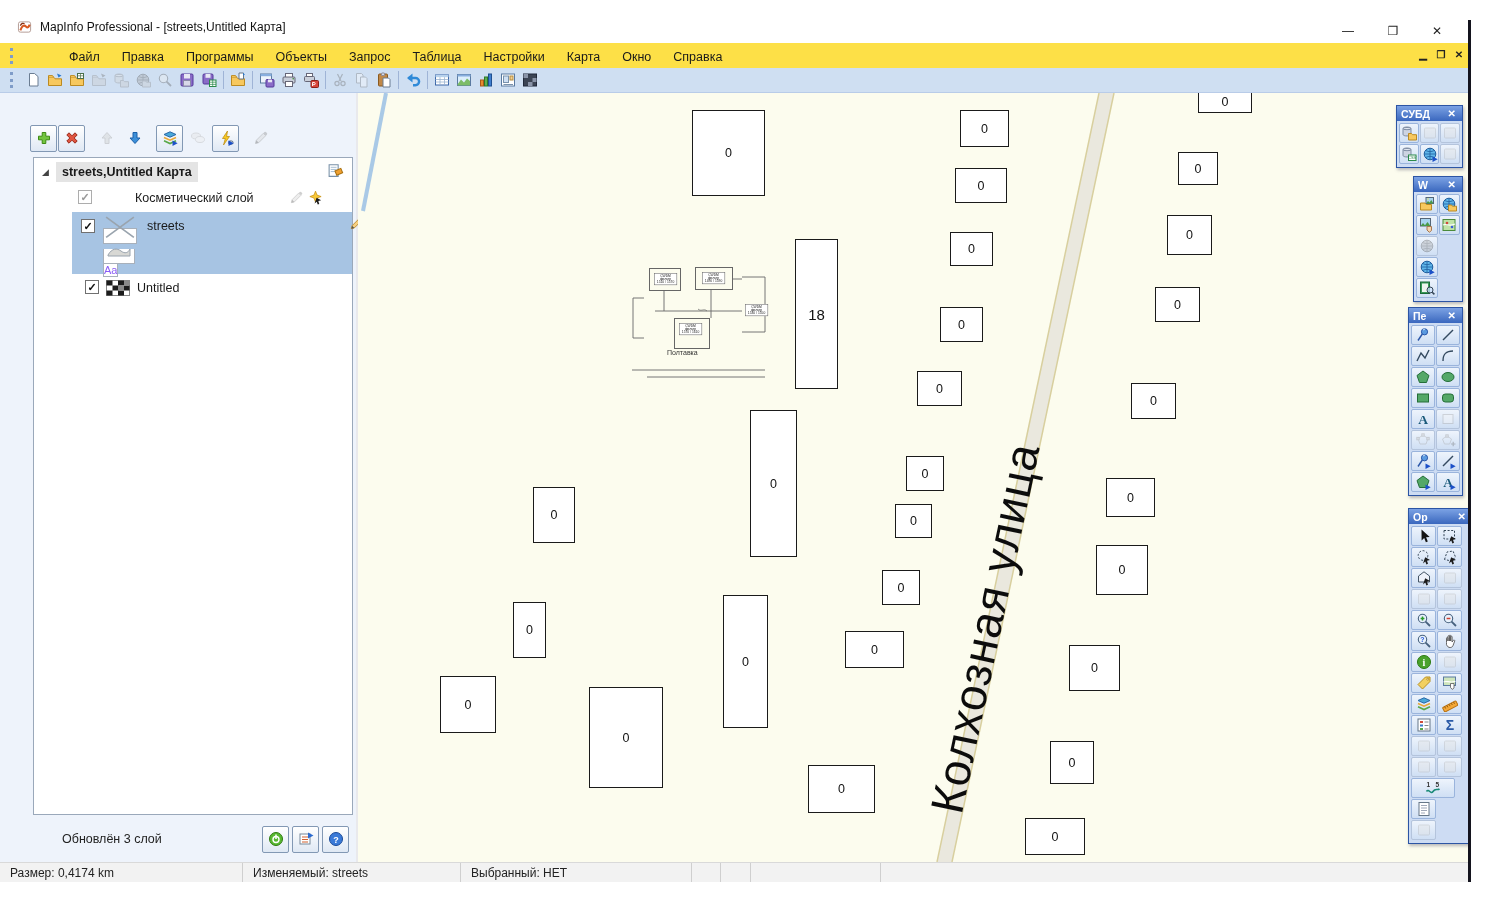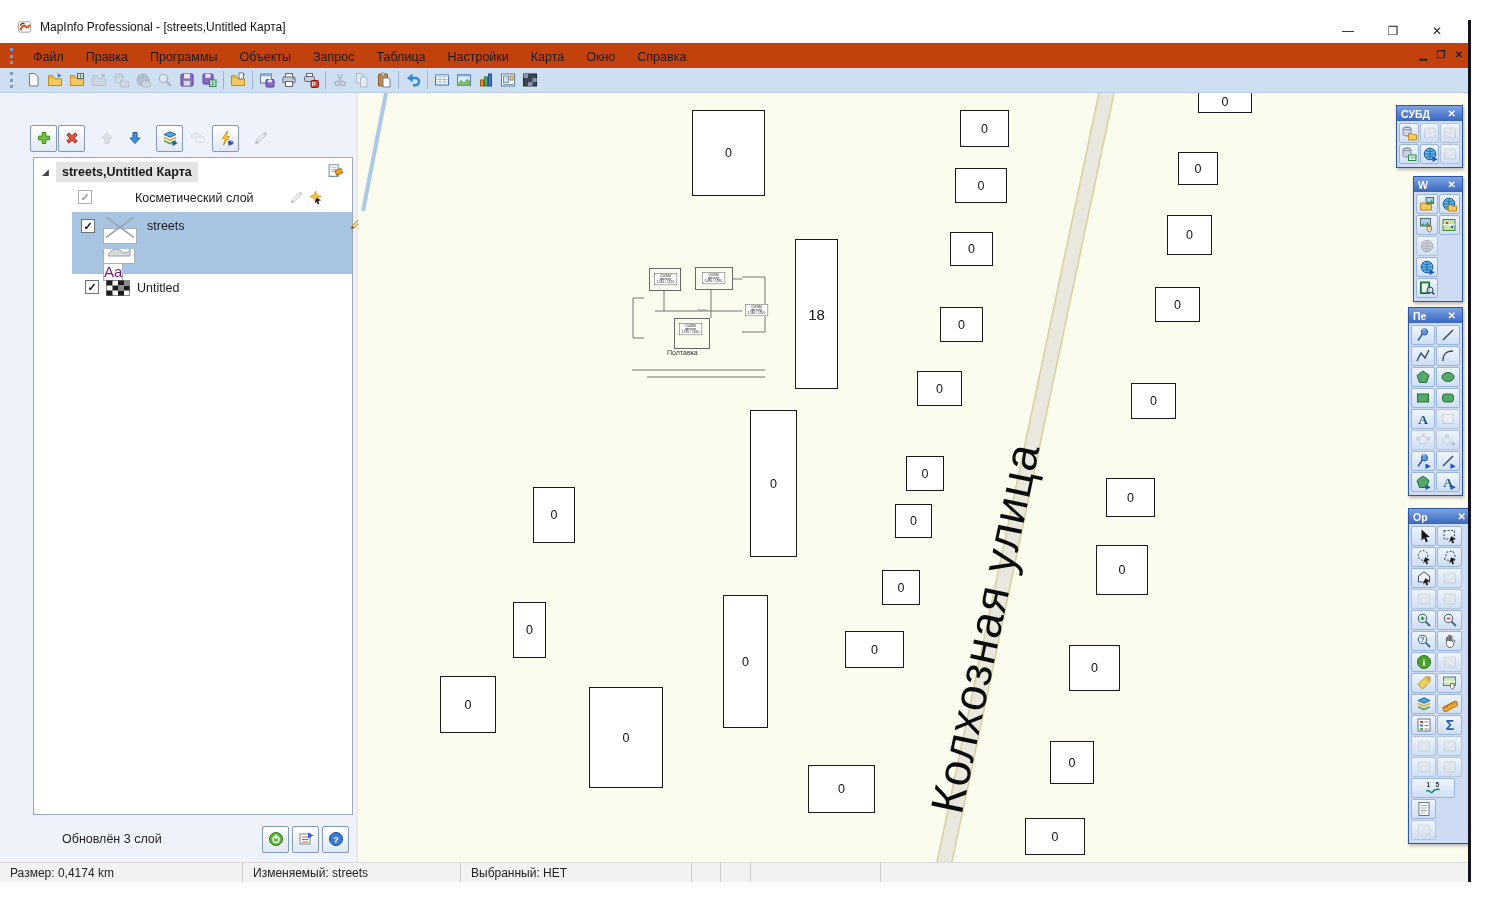--- a/index.html
+++ b/index.html
@@ -6,21 +6,21 @@
   html,body { width:1500px; height:900px; background:#fff; font-family:"Liberation Sans",sans-serif; overflow:hidden; }
   #app { position:absolute; left:0; top:20px; width:1471px; height:862px; background:#fff; border-right:3px solid #14141e; }
 
   
   #titlebar { position:absolute; left:0; top:0; width:100%; height:23px; background:#fff; display:flex; align-items:flex-start; }
   #titlebar .logo { width:16px; height:14px; margin-left:17px; }
   #titlebar .ttl { font-size:12px; color:#111; margin-left:7px; }
   .wctl { position:absolute; top:0; height:23px; width:34px; text-align:center; font-size:12px; color:#222; line-height:23px; }
 
   
-  #menubar { position:absolute; left:0; top:23px; width:100%; height:25px; background:#c2410c; display:flex; align-items:center; }
+  #menubar { position:absolute; left:0; top:23px; width:100%; height:25px; background:#fde047; display:flex; align-items:center;gap:36px; }
   .draghandle { width:4px; height:16px; border-left:3px dotted #7f9cc8; margin-left:10px; margin-right:8px; }
   .menu-item { font-size:12.5px; color:#1a1a1a; padding:4px 11px; }
   .mdi-ctl { position:absolute; top:4px; width:16px; height:16px; text-align:center; font-size:10px; color:#222; line-height:16px; font-weight:bold; }
 
   
   #maintoolbar { position:absolute; left:0; top:48px; width:100%; height:25px; background:#cfdff2; border-bottom:1px solid #b9cce8; display:flex; align-items:center; }
   .tb-sep { width:1px; height:18px; background:#9fb4d6; margin:0 3px; }
   .tbtn { width:22px; height:22px; display:inline-flex; align-items:center; justify-content:center; background:transparent; border:1px solid transparent; border-radius:2px; }
   .tbtn svg { width:16px; height:16px; }
   .tbtn.dis svg { filter:grayscale(1) opacity(.38); }
@@ -53,21 +53,21 @@
   .r-cosm { height:26px; }
   .r-cosm .cbx { margin-left:44px; }
   .r-cosm .lbl { margin-left:43px; margin-top:5px; }
   .r-cosm .rowicons { left:255px; }
   .r-streets { height:62px; background:#a7c4e3; margin-left:38px; padding-top:3px; }
   .r-streets .cbx { margin-left:9px; }
   .swcol { width:32px; margin-left:8px; }
   .sw1 { width:30px; height:23px; background:#fff; border:1px solid #a8b0ba; position:relative; }
   .sw1 svg { width:100%; height:100%; }
   .sw2 { width:30px; height:17px; background:#fff; border:1px solid #a8b0ba; border-top:none; position:relative; }
-  .sw3 { width:30px; height:18px; background:#fff; border:1px solid #a8b0ba; border-top:none; text-align:right; font-size:15px; color:#701a75; }
+  .sw3 { width:30px; height:18px; background:#fff; border:1px solid #a8b0ba; border-top:none; text-align:right; font-size:11px; color:#8b5cf6; }
   .r-streets .lbl { margin-left:12px; margin-top:4px; }
   .r-streets .rowicons { left:277px; }
   .r-untitled { height:26px; margin-top:2px; }
   .r-untitled .cbx { margin-left:51px; }
   .r-untitled .checker { margin-left:7px; margin-top:4px; }
   .r-untitled .checker svg { width:24px; height:16px; }
   .r-untitled .lbl { margin-left:7px; margin-top:5px; }
   #lp-footer { position:absolute; left:0; top:730px; width:356px; height:32px; display:flex; align-items:center; font-size:12.5px; color:#222; }
   #lp-footer .txt { margin-left:62px; }
   #lp-footer .sp { flex:1; }

